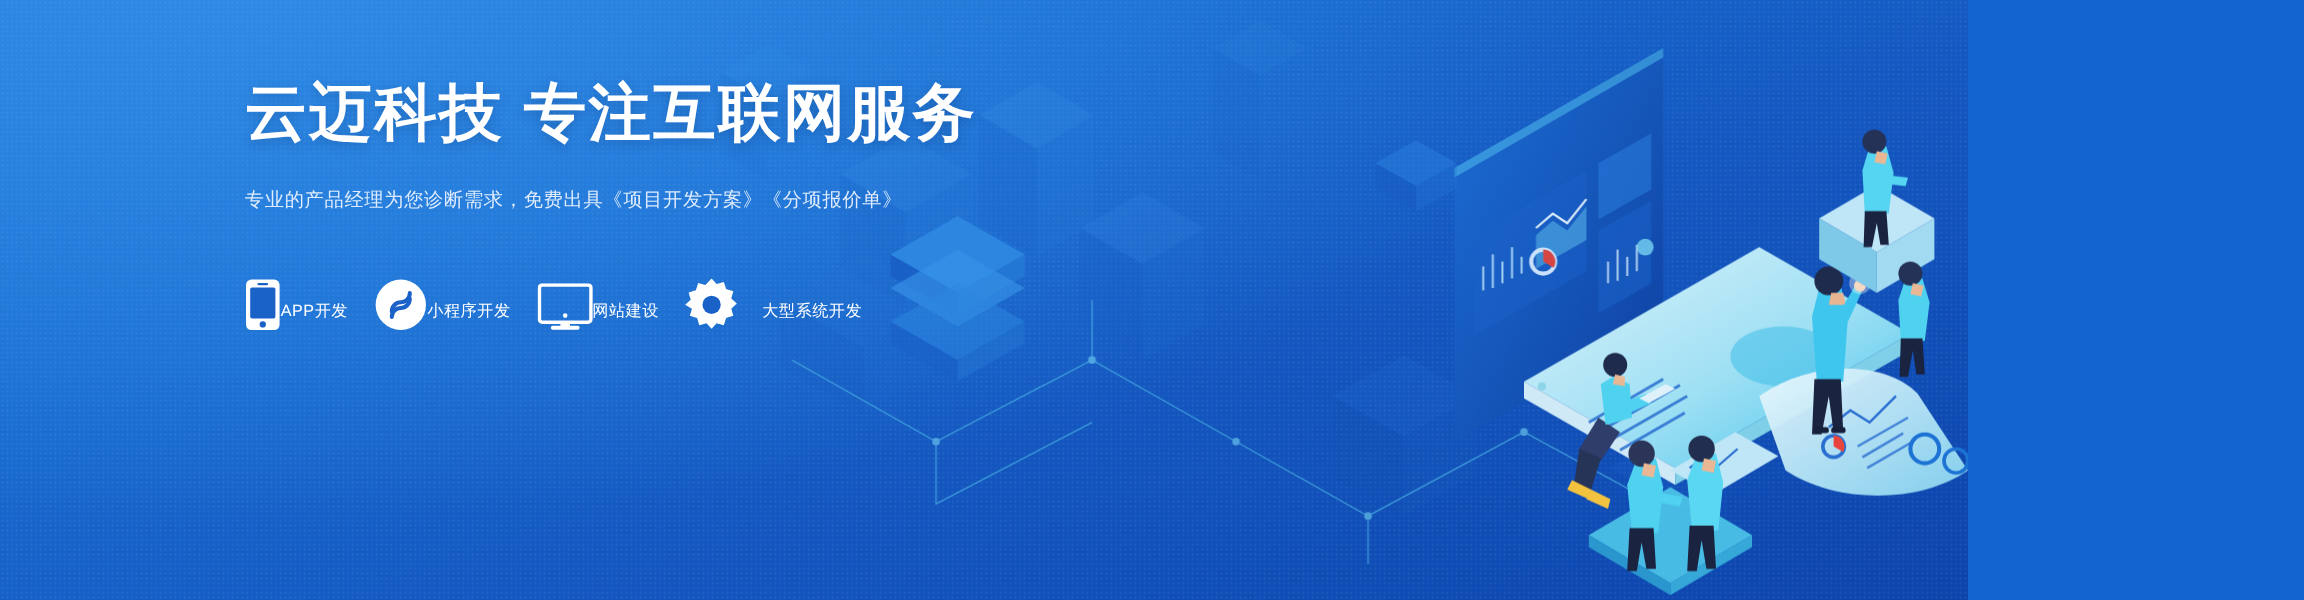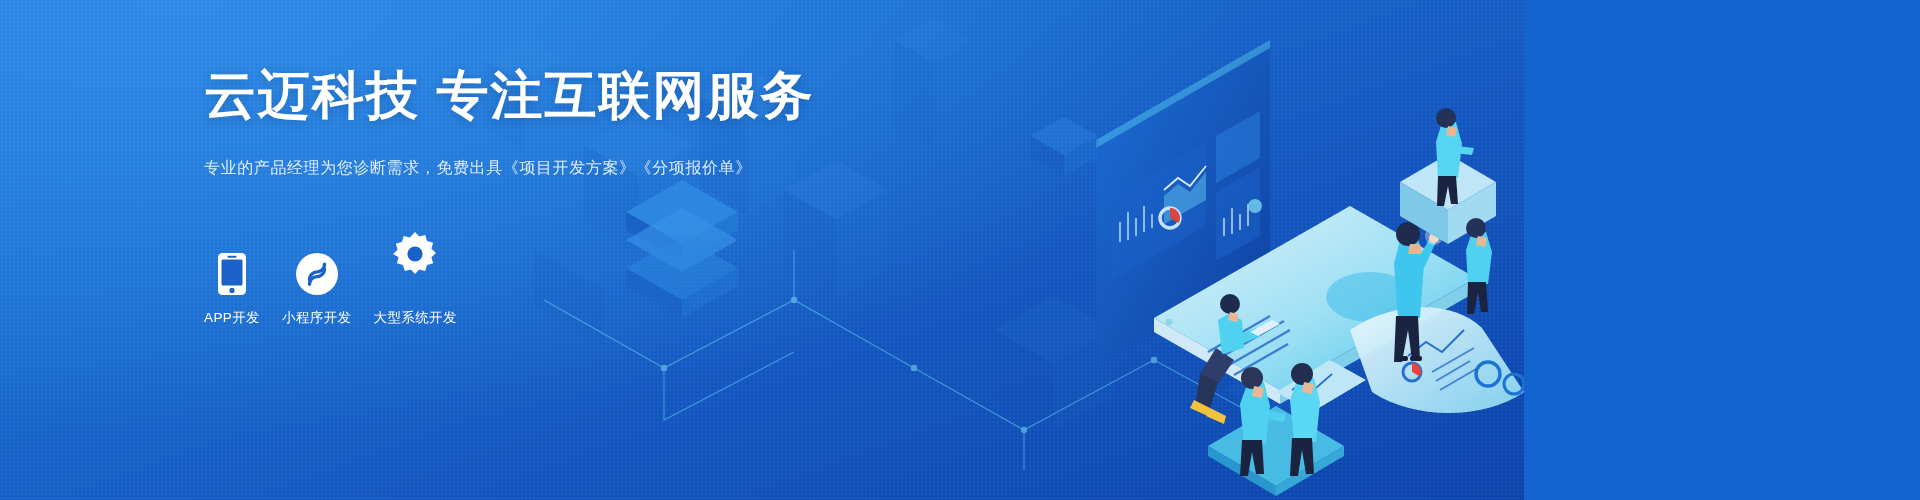--- a/index.html
+++ b/index.html
@@ -5,21 +5,21 @@
   * { margin:0; padding:0; box-sizing:border-box; }
   html,body { width:1920px; height:500px; overflow:hidden; }
   body {
     font-family:"Liberation Sans", sans-serif;
     background:#1464cf;
   }
 
   
   #banner {
     position:relative;
-    width:1524px; height:500px;
+    width:1640px; height:500px;
     overflow:hidden;
     background:
       radial-gradient(120% 150% at 12% 0%, #2e8ae6 0%, rgba(46,138,230,0) 58%),
       linear-gradient(160deg, #1e7ad8 0%, #1869cd 34%, #1356bf 62%, #0c44ac 100%);
   }
   
   #banner::after{
     content:"";
     position:absolute; inset:0;
     background-image:
@@ -51,21 +51,21 @@
     white-space:nowrap;
   }
   .sub div { opacity:.96; }
 
   
   .services {
     position:absolute; left:204px; top:228px;
     display:flex; align-items:flex-end; z-index:6;
   }
   .svc {
-    display:flex; flex-direction:column; align-items:center;
+    display:flex; flex-direction:row; align-items:center;
     margin-right:22px;
   }
   .svc:last-child{ margin-right:0;gap:20px; }
   .svc-ico {
     height:48px; display:flex; align-items:flex-end; justify-content:center;
   }
   .svc-ico svg { display:block; fill:#ffffff; }
   .svc-label {
     margin-top:13px;
     color:#ffffff; font-size:13.5px; letter-spacing:.4px;
@@ -337,20 +337,31 @@
         <svg width="44" height="44" viewBox="0 0 44 44">
           <circle cx="22" cy="22" r="21" fill="#fff"></circle>
           <path d="M14.5 27.5 c0 -4.2 3.4 -7.6 7.5 -7.6 c4.1 0 7.5 -3.4 7.5 -7.6" fill="none" stroke="#1a62c8" stroke-width="3.4" stroke-linecap="round"></path>
           <path d="M29.5 17 c0 4.2 -3.4 7.6 -7.5 7.6 c-4.1 0 -7.5 3.4 -7.5 7.6" fill="none" stroke="#1a62c8" stroke-width="3.4" stroke-linecap="round"></path>
         </svg>
       </div>
       <div class="svc-label">小程序开发</div>
     </div>
 
 
+    <div class="svc">
+      <div class="svc-ico">
+        <svg width="46" height="40" viewBox="0 0 46 40">
+          <rect x="1.5" y="1.5" width="43" height="31" rx="2.5" fill="none" stroke="#fff" stroke-width="3"></rect>
+          <circle cx="23" cy="27" r="1.9" fill="#fff"></circle>
+          <rect x="19" y="32" width="8" height="4" fill="#fff"></rect>
+          <rect x="11" y="35.5" width="24" height="3.2" rx="1.6" fill="#fff"></rect>
+        </svg>
+      </div>
+      <div class="svc-label">网站建设</div>
+    </div>
 
     <div class="svc">
       <div class="svc-ico">
         <svg width="44" height="44" viewBox="0 0 44 44">
           <path fill="#fff" d="M22 0 l4.2 4.6 6.0 -1.7 1.9 6.0 6.0 1.9 -1.7 6.0 4.6 4.2
             -4.6 4.2 1.7 6.0 -6.0 1.9 -1.9 6.0 -6.0 -1.7 -4.2 4.6 -4.2 -4.6 -6.0 1.7
             -1.9 -6.0 -6.0 -1.9 1.7 -6.0 L0 22 l4.6 -4.2 -1.7 -6.0 6.0 -1.9 1.9 -6.0 6.0 1.7 Z"></path>
           <circle cx="22" cy="22" r="7.6" fill="#1a62c8"></circle>
         </svg>
       </div>

